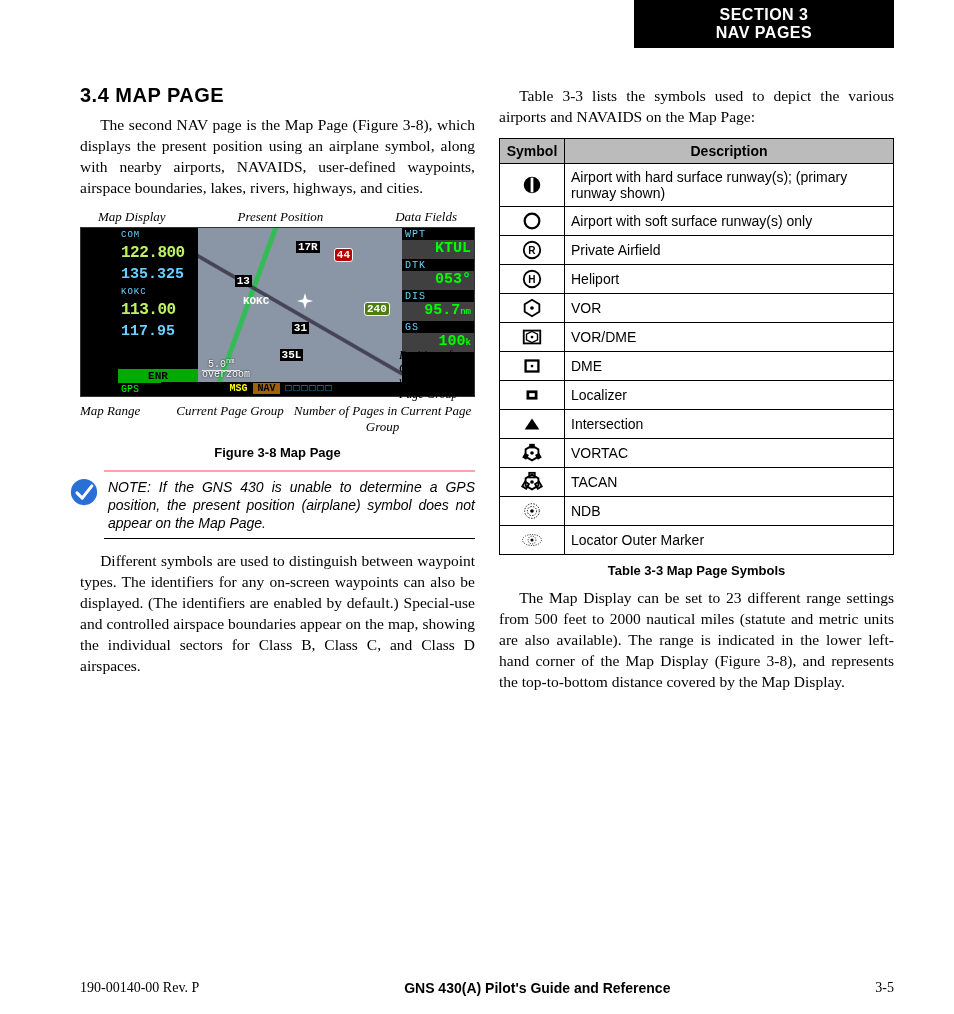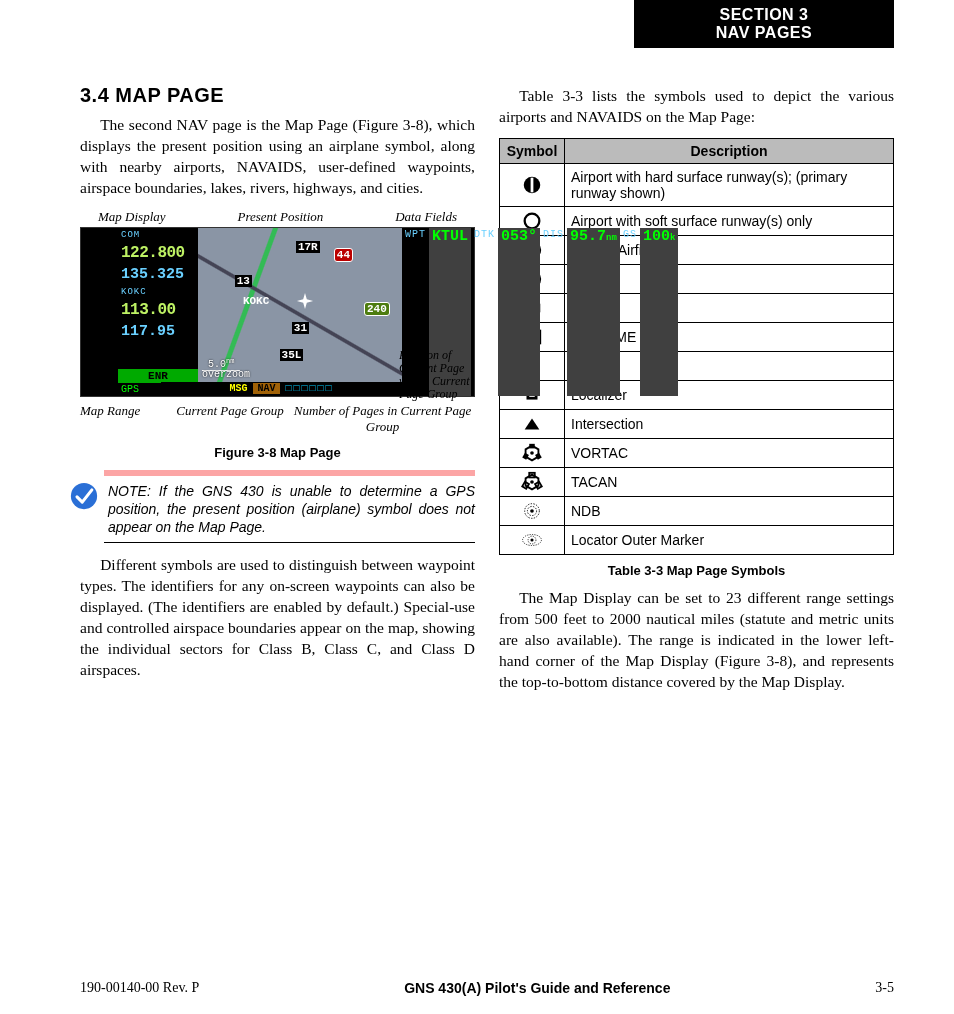--- a/index.html
+++ b/index.html
@@ -105,21 +105,21 @@
     background:
       linear-gradient(30deg, transparent 48%, #445 48.5%, #445 49.5%, transparent 50%) ,
       linear-gradient(110deg, transparent 28%, #3b5 28.5%, #3b5 30%, transparent 30.5%),
       #8a95a5;
   }
   .dev-center .txt { position:absolute; font-family:"Courier New",monospace; font-weight:bold; font-size:11px; }
   .dev-right {
     width: 72px;
     background: #000;
     display: flex;
-    flex-direction: row;
+    flex-direction: column;
   }
   .dev-right .lb { color:#6ad0ff; font-family:"Courier New",monospace; font-size:10px; padding:1px 3px 0 3px; letter-spacing:1px;}
   .dev-right .vl { color:#0f0; background:#404040; font-family:"Courier New",monospace; font-size:15px; font-weight:bold; padding:0 3px 2px 3px; text-align:right;}
   .dev-right .wpt { color:#0f0; font-weight:bold; font-size:15px; }
   .dev-bottom {
     position:absolute; left:80px; right:72px; bottom:0; height:14px;
     background:#000; color:#fff;
     display:flex; align-items:center; justify-content:center;
     font-family:"Courier New",monospace; font-size:10px; gap:6px;
   }
@@ -143,21 +143,21 @@
   .figure-caption {
     font-family: Arial, Helvetica, sans-serif;
     font-weight: bold;
     font-size: 13px;
     text-align: center;
     margin: 10px 0 10px 0;
   }
   .note-box {
     display:flex;
     gap:10px;
-    border-top: 6px solid #fca5a5;
+    border-top: 2px solid #fca5a5;
     border-bottom: 1px solid #000;
     padding: 6px 0;
     margin: 6px 0 12px 24px;
   }
   .note-icon {
     width: 28px; height: 28px; flex: 0 0 28px;
     position: relative;
     margin-left: -34px;
   }
   .note-icon svg { width: 28px; height: 28px; }

